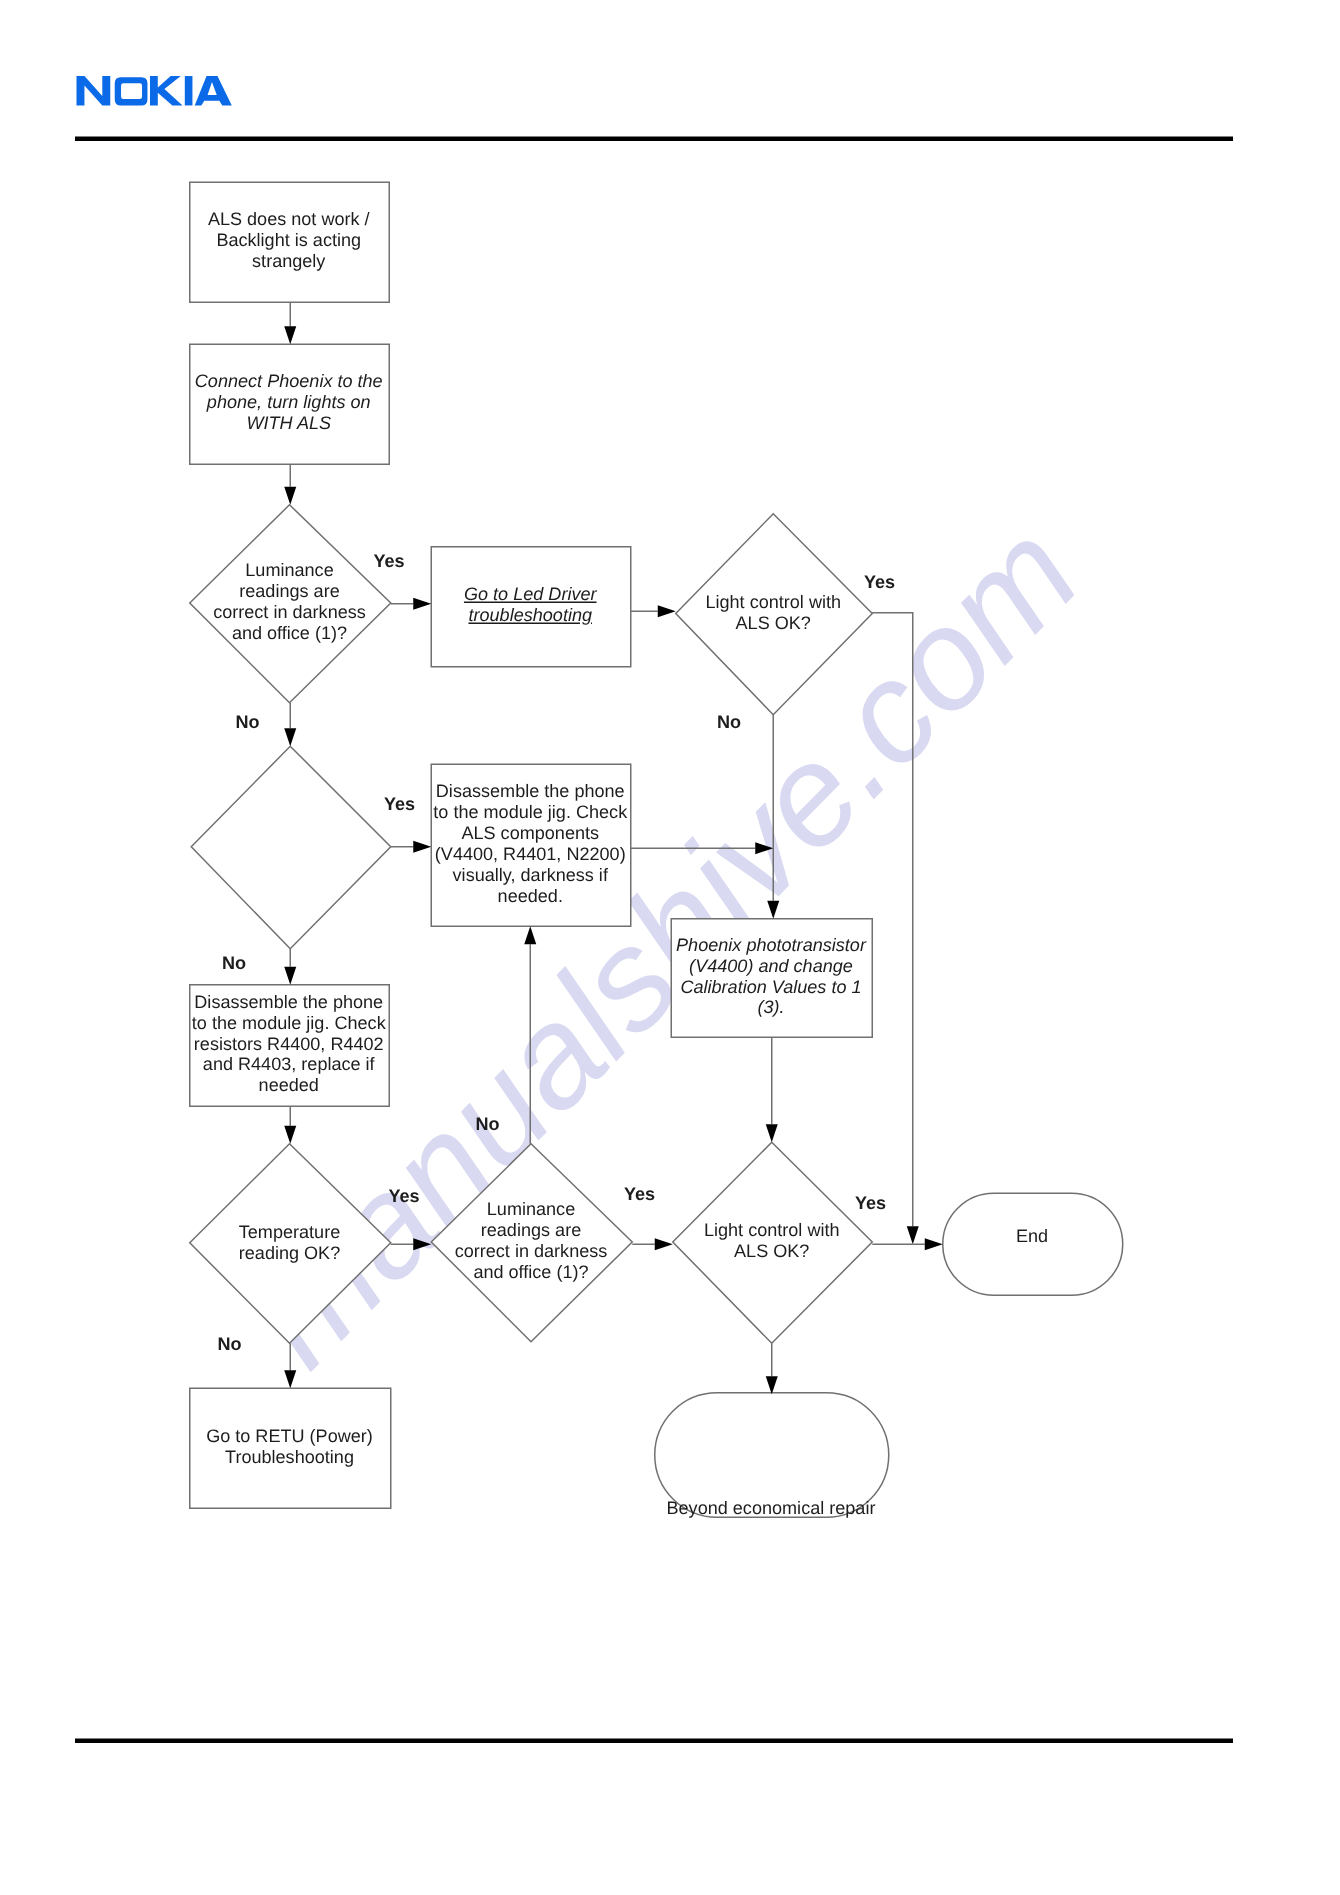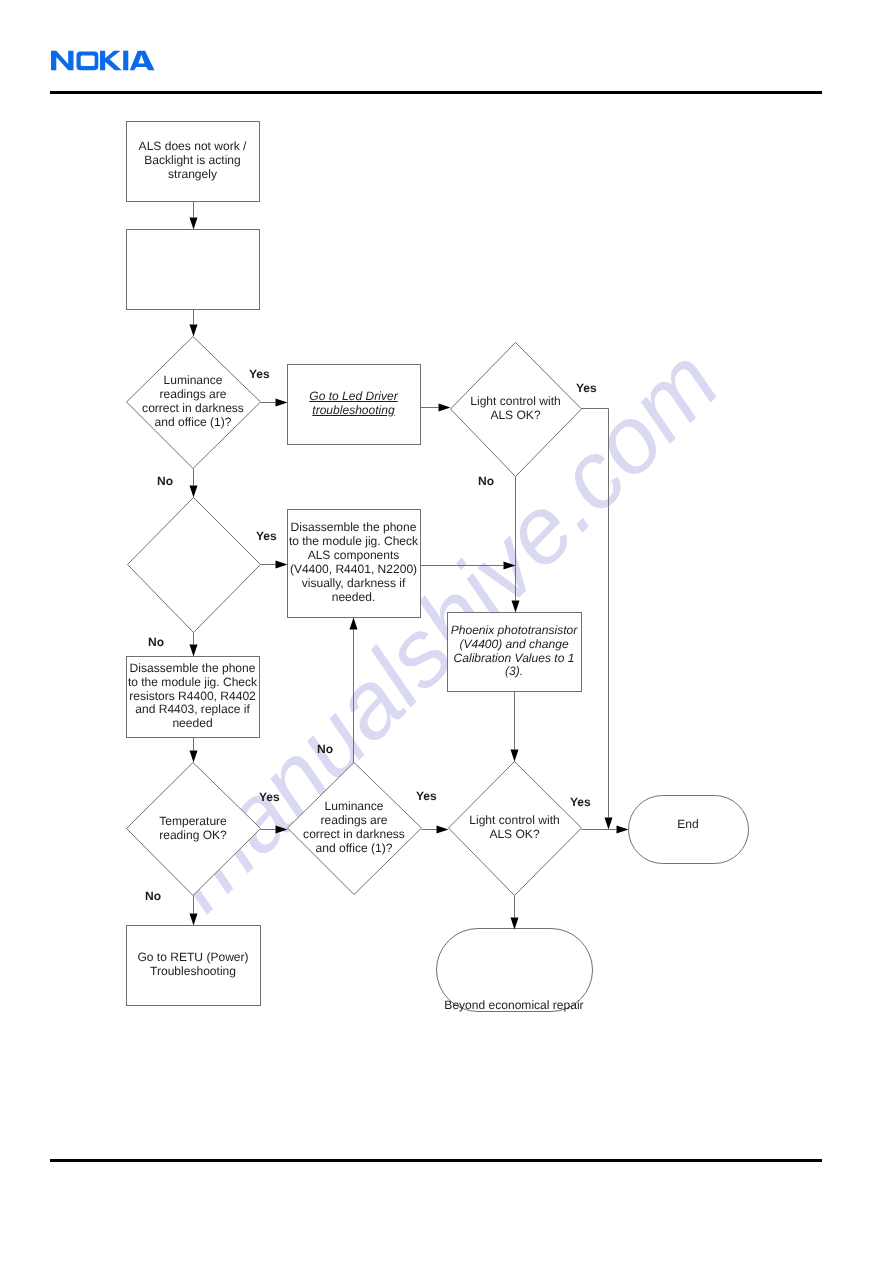--- a/index.html
+++ b/index.html
@@ -166,20 +166,27 @@
     </svg>
 
   <div id="labels" class="layer">
       <div class="nt" style="left: 126px; top: 121px; width: 133px; height: 80px;">
         <span>
           <div>ALS does not work /</div>
           <div>Backlight is acting</div>
           <div>strangely</div>
         </span>
       </div>
+      <div class="nt ital" style="left: 126px; top: 229px; width: 133px; height: 80px;">
+        <span>
+          <div>Connect Phoenix to the</div>
+          <div>phone, turn lights on</div>
+          <div>WITH ALS</div>
+        </span>
+      </div>
       <div class="nt" style="left: 126px; top: 336px; width: 134px; height: 132px;">
         <span>
           <div>Luminance</div>
           <div>readings are</div>
           <div>correct in darkness</div>
           <div>and office (1)?</div>
         </span>
       </div>
       <div class="nt ital" style="left: 287px; top: 364px; width: 133px; height: 80px; text-decoration: underline;">
         <span>

